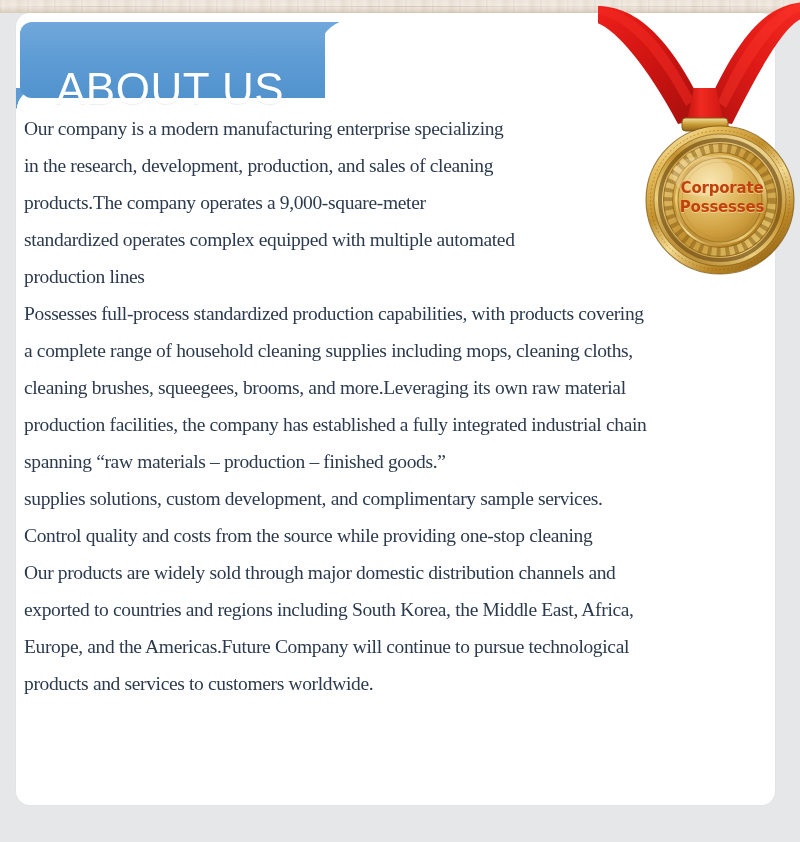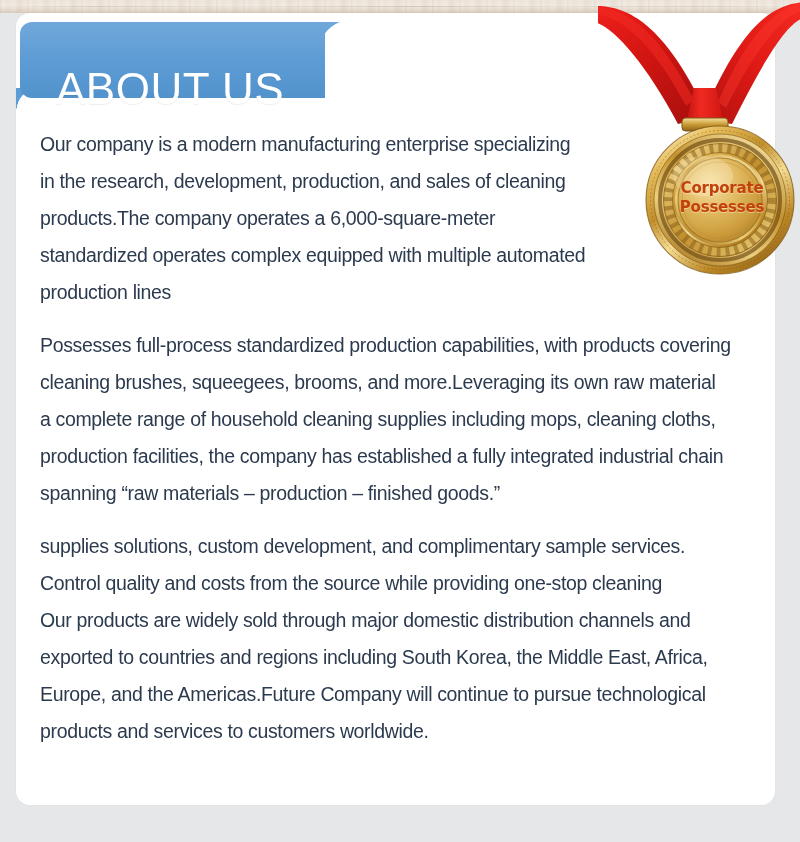--- a/index.html
+++ b/index.html
@@ -157,21 +157,21 @@
     top: 110px;
     width: 752px;
     z-index: 3;
     color: #2c3a4e;
     font-family: "Liberation Sans", sans-serif;
     font-size: 19.5px;
     line-height: 37px;
     font-weight: 400;
     letter-spacing: -0.35px;
   }
-  .para { margin: 16px; }
+  .para { margin: 0; font-family: Liberation Serif, serif; }
   .para .ln {
     display: block;
     white-space: nowrap;
   }
   
   #para-1 .ln { max-width: 630px; }
 </style>
 </head>
 <body>
 
@@ -293,29 +293,29 @@
   <div id="medal-label">
     <span class="ml-line">Corporate</span>
     <span class="ml-line">Possesses</span>
   </div>
 
   <div id="body-copy">
 
     <p class="para" id="para-1">
       <span class="ln">Our company is a modern manufacturing enterprise specializing</span>
       <span class="ln">in the research, development, production, and sales of cleaning</span>
-      <span class="ln">products.The company operates a 6,000-square-meter</span>
+      <span class="ln">products.The company operates a 9,000-square-meter</span>
       <span class="ln">standardized operates complex equipped with multiple automated</span>
       <span class="ln"> production lines</span>
     </p>
 
     <p class="para" id="para-2">
       <span class="ln">Possesses full-process standardized production capabilities, with products covering</span>
+      <span class="ln">a complete range of household cleaning supplies including mops, cleaning cloths,</span>
       <span class="ln"> cleaning brushes, squeegees, brooms, and more.Leveraging its own raw material</span>
-      <span class="ln">a complete range of household cleaning supplies including mops, cleaning cloths,</span>
       <span class="ln">production facilities, the company has established a fully integrated industrial chain</span>
       <span class="ln"> spanning  “raw materials – production – finished goods.”</span>
     </p>
 
     <p class="para" id="para-3">
       <span class="ln">supplies solutions, custom development, and complimentary sample services.</span>
       <span class="ln">Control quality and costs from the source while providing one-stop cleaning</span>
       <span class="ln">Our products are widely sold through major domestic distribution channels and</span>
       <span class="ln">exported to countries and regions including South Korea, the Middle East, Africa,</span>
       <span class="ln"> Europe, and the Americas.Future Company will continue to pursue technological</span>

